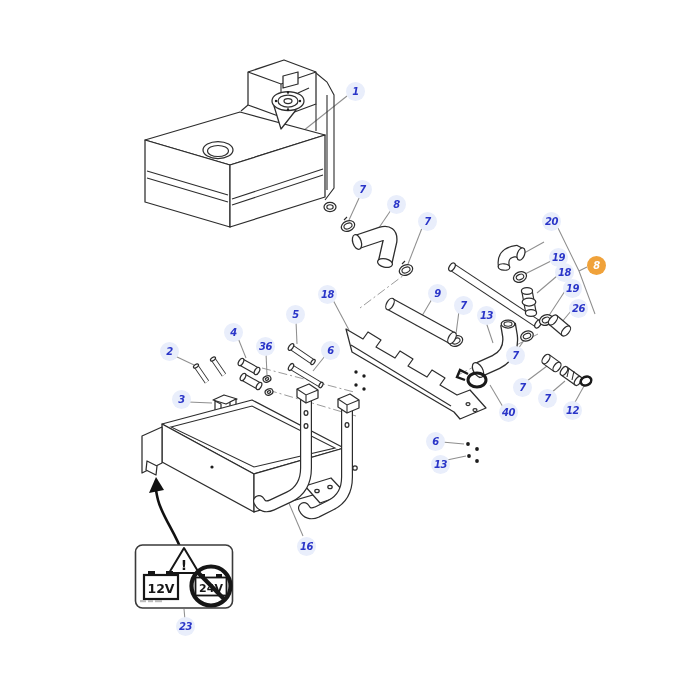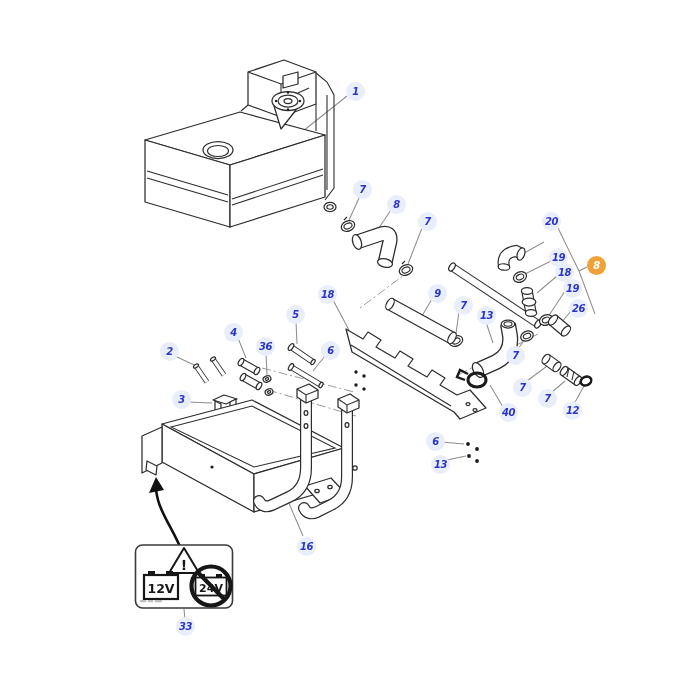--- a/index.html
+++ b/index.html
@@ -360,15 +360,15 @@
   <div class="callout" style="left:160px;top:342px">2</div>
   <div class="callout" style="left:506px;top:346px">7</div>
   <div class="callout" style="left:513px;top:378px">7</div>
   <div class="callout" style="left:538px;top:389px">7</div>
   <div class="callout" style="left:172px;top:390px">3</div>
   <div class="callout" style="left:563px;top:401px">12</div>
   <div class="callout" style="left:499px;top:403px">40</div>
   <div class="callout" style="left:426px;top:432px">6</div>
   <div class="callout" style="left:431px;top:455px">13</div>
   <div class="callout" style="left:297px;top:537px">16</div>
-  <div class="callout" style="left:176px;top:617px">33</div>
+  <div class="callout" style="left:176px;top:617px">23</div>
 
 </div>
 
 </body></html>

